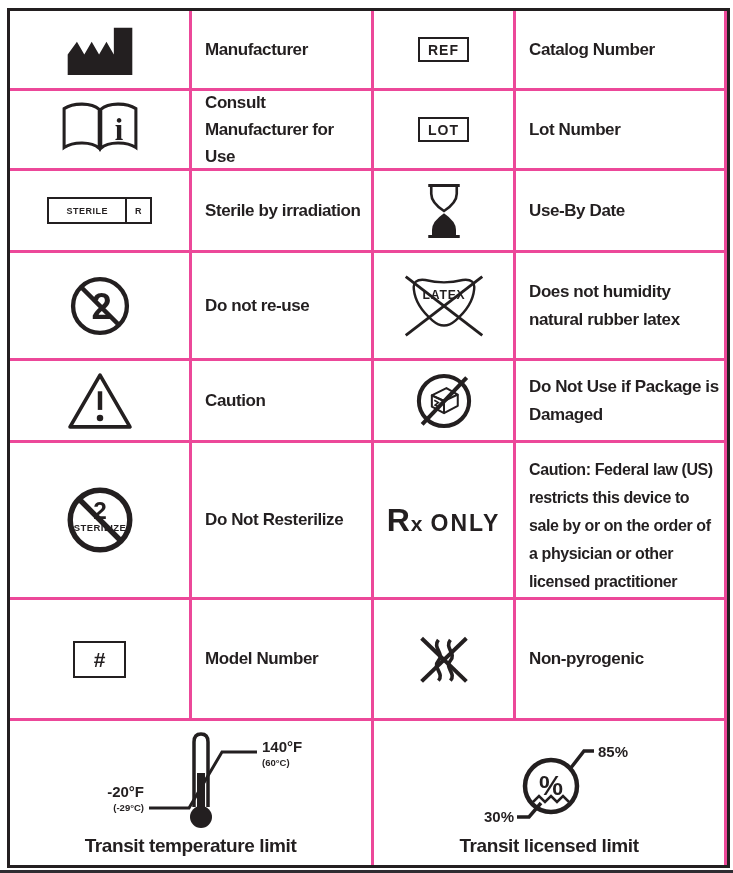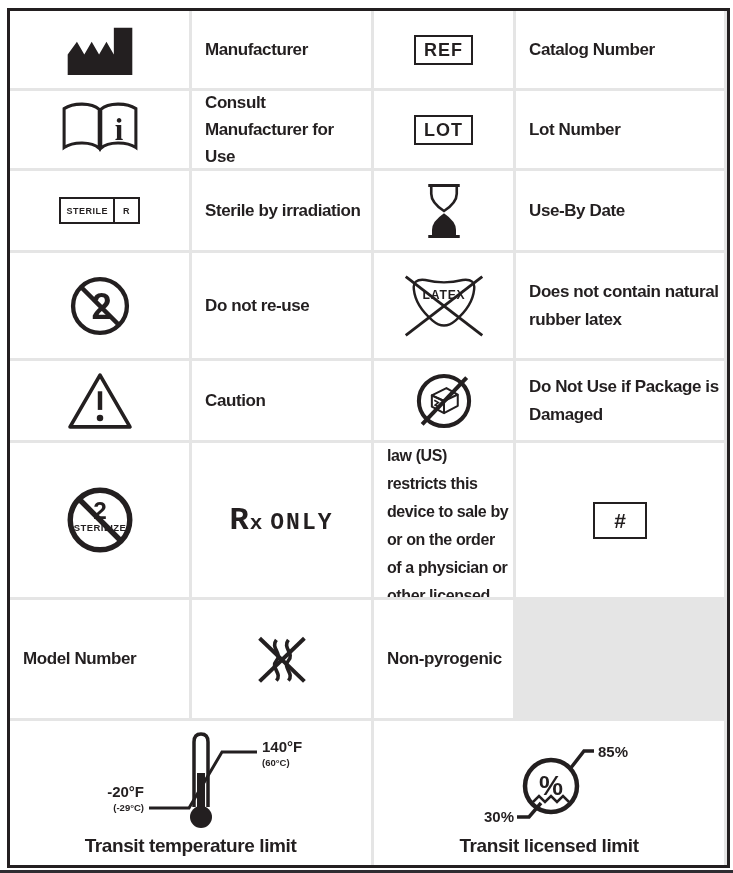--- a/index.html
+++ b/index.html
@@ -4,43 +4,43 @@
 <style>
   * { box-sizing: border-box; margin: 0; padding: 0; }
   html, body { background: #ffffff; width: 733px; }
   body { font-family: "Liberation Sans", sans-serif; color: #231f20; }
 
   .symbol-table{
     display: grid;
     grid-template-columns: 179px 179px 139px 208px;
     grid-template-rows: 77px 77px 79px 105px 79px 154px 118px 144px;
     gap: 3px;
-    background: #e5e5e5;
+    background: #ec4899;
     border: 3px solid #231f20;
     width: 723px;
     margin: 8px 0 0 7px;
   }
   .cell{ background:#fff; display:flex; align-items:center; justify-content:center; overflow:hidden; }
   .cell.label{ justify-content:flex-start; padding:4px 4px 4px 13px; }
   .cell.span2{ grid-column: span 2; flex-direction:column; justify-content:flex-end; padding-bottom:8px; position:relative;}
   .lbl{ font-size:17px; font-weight:700; letter-spacing:-0.4px; line-height:1.6; }
   .lbl.small{ font-size:16px; line-height:28px; letter-spacing:-0.4px;margin-top:12px; }
   svg text{ fill:#231f20; }
   .stroke{ stroke:#231f20; fill:none; }
   .fill{ fill:#231f20; }
 
   
-  .wordbox{ border:2.5px solid #231f20; font-weight:700; font-size:18px; letter-spacing:1px; padding:3px 8px 2px; }
+  .wordbox{ border:2.5px solid #231f20; font-weight:700; font-size:14px; letter-spacing:1px; padding:3px 8px 2px; }
   .sterilebox{ display:flex; border:2px solid #231f20; align-items:stretch; }
-  .sterilebox .st-main{ font-size:9px; font-weight:700; letter-spacing:.5px; padding:7px 5px 6px; border-right:2px solid #231f20;}
+  .sterilebox .st-main{ font-size:9px; font-weight:700; letter-spacing:.5px; padding:7px 17px 6px; border-right:2px solid #231f20;}
   .sterilebox .st-sub{ font-size:9px; font-weight:700; padding:7px 8px 6px; }
   .hashbox{ border:2.5px solid #231f20; font-weight:700; font-size:21px; padding:5px 19px 4px; }
 
   
-  .rx{ font-family:Liberation Mono, monospace; font-weight:700; letter-spacing:1px; white-space:nowrap;}
+  .rx{ font-family:Liberation Sans, sans-serif; font-weight:700; letter-spacing:1px; white-space:nowrap;}
   .rx-r{ font-size:32px; }
   .rx-x{ font-size:21px; }
   .rx-only{ font-size:23px; margin-left:7px; letter-spacing:2px;}
 
   
   .climate-caption{ font-size:19px; font-weight:700; letter-spacing:-0.4px; }
   .climate-svg{ position:absolute; top:4px; left:0; }
 
   .bottom-bar{ width:733px; height:6px; background:#2e2d32; margin-top:2px; }
 </style>
@@ -114,21 +114,21 @@
   </div>
   <div class="cell">
     <svg width="86" height="70" viewBox="0 0 104 86">
       <path class="stroke" stroke-width="3" d="M15 23 Q13 9 29 11 Q52 17 75 11 Q91 9 89 23 Q87 43 66 61 Q52 73 38 61 Q17 43 15 23 Z"></path>
       <text x="52" y="34" font-size="15" font-weight="bold" letter-spacing="1" text-anchor="middle" font-family="Liberation Sans, sans-serif">LATEX</text>
       <line class="stroke" stroke-width="3.5" x1="5" y1="7" x2="99" y2="79"></line>
       <line class="stroke" stroke-width="3.5" x1="99" y1="7" x2="5" y2="79"></line>
     </svg>
   </div>
   <div class="cell label">
-    <span class="lbl">Does not contain natural rubber latex</span>
+    <span class="lbl">Does not humidity natural rubber latex</span>
   </div>
 
   <div class="cell">
     <svg width="68" height="60" viewBox="0 0 84 74">
       <path class="stroke" stroke-width="4.5" stroke-linejoin="round" d="M42 5 L79 69 H5 Z"></path>
       <line class="stroke" stroke-width="5.5" x1="42" y1="25" x2="42" y2="48"></line>
       <circle class="fill" cx="42" cy="58" r="4"></circle>
     </svg>
   </div>
   <div class="cell label">
@@ -148,20 +148,23 @@
     <span class="lbl">Do Not Use if Package is Damaged</span>
   </div>
 
   <div class="cell">
     <svg width="74" height="74" viewBox="0 0 82 82">
       <circle class="stroke" stroke-width="6" cx="41" cy="41" r="33"></circle>
       <text x="41" y="40" font-size="27" font-weight="bold" text-anchor="middle" font-family="Liberation Sans, sans-serif">2</text>
       <text x="41" y="53" font-size="10.5" font-weight="bold" text-anchor="middle" letter-spacing="0.5" font-family="Liberation Sans, sans-serif">STERILIZE</text>
       <line class="stroke" stroke-width="6" x1="18" y1="18" x2="64" y2="64"></line>
     </svg>
+  </div>
+  <div class="cell label">
+    <span class="lbl">Do Not Resterilize</span>
   </div>
   <div class="cell">
     <span class="rx"><span class="rx-r">R</span><span class="rx-x">x</span><span class="rx-only">ONLY</span></span>
   </div>
   <div class="cell label">
     <span class="lbl small">Caution: Federal law (US) restricts this device to sale by or on the order of a physician or other licensed practitioner</span>
   </div>
 
   <div class="cell">
     <span class="hashbox">#</span>

